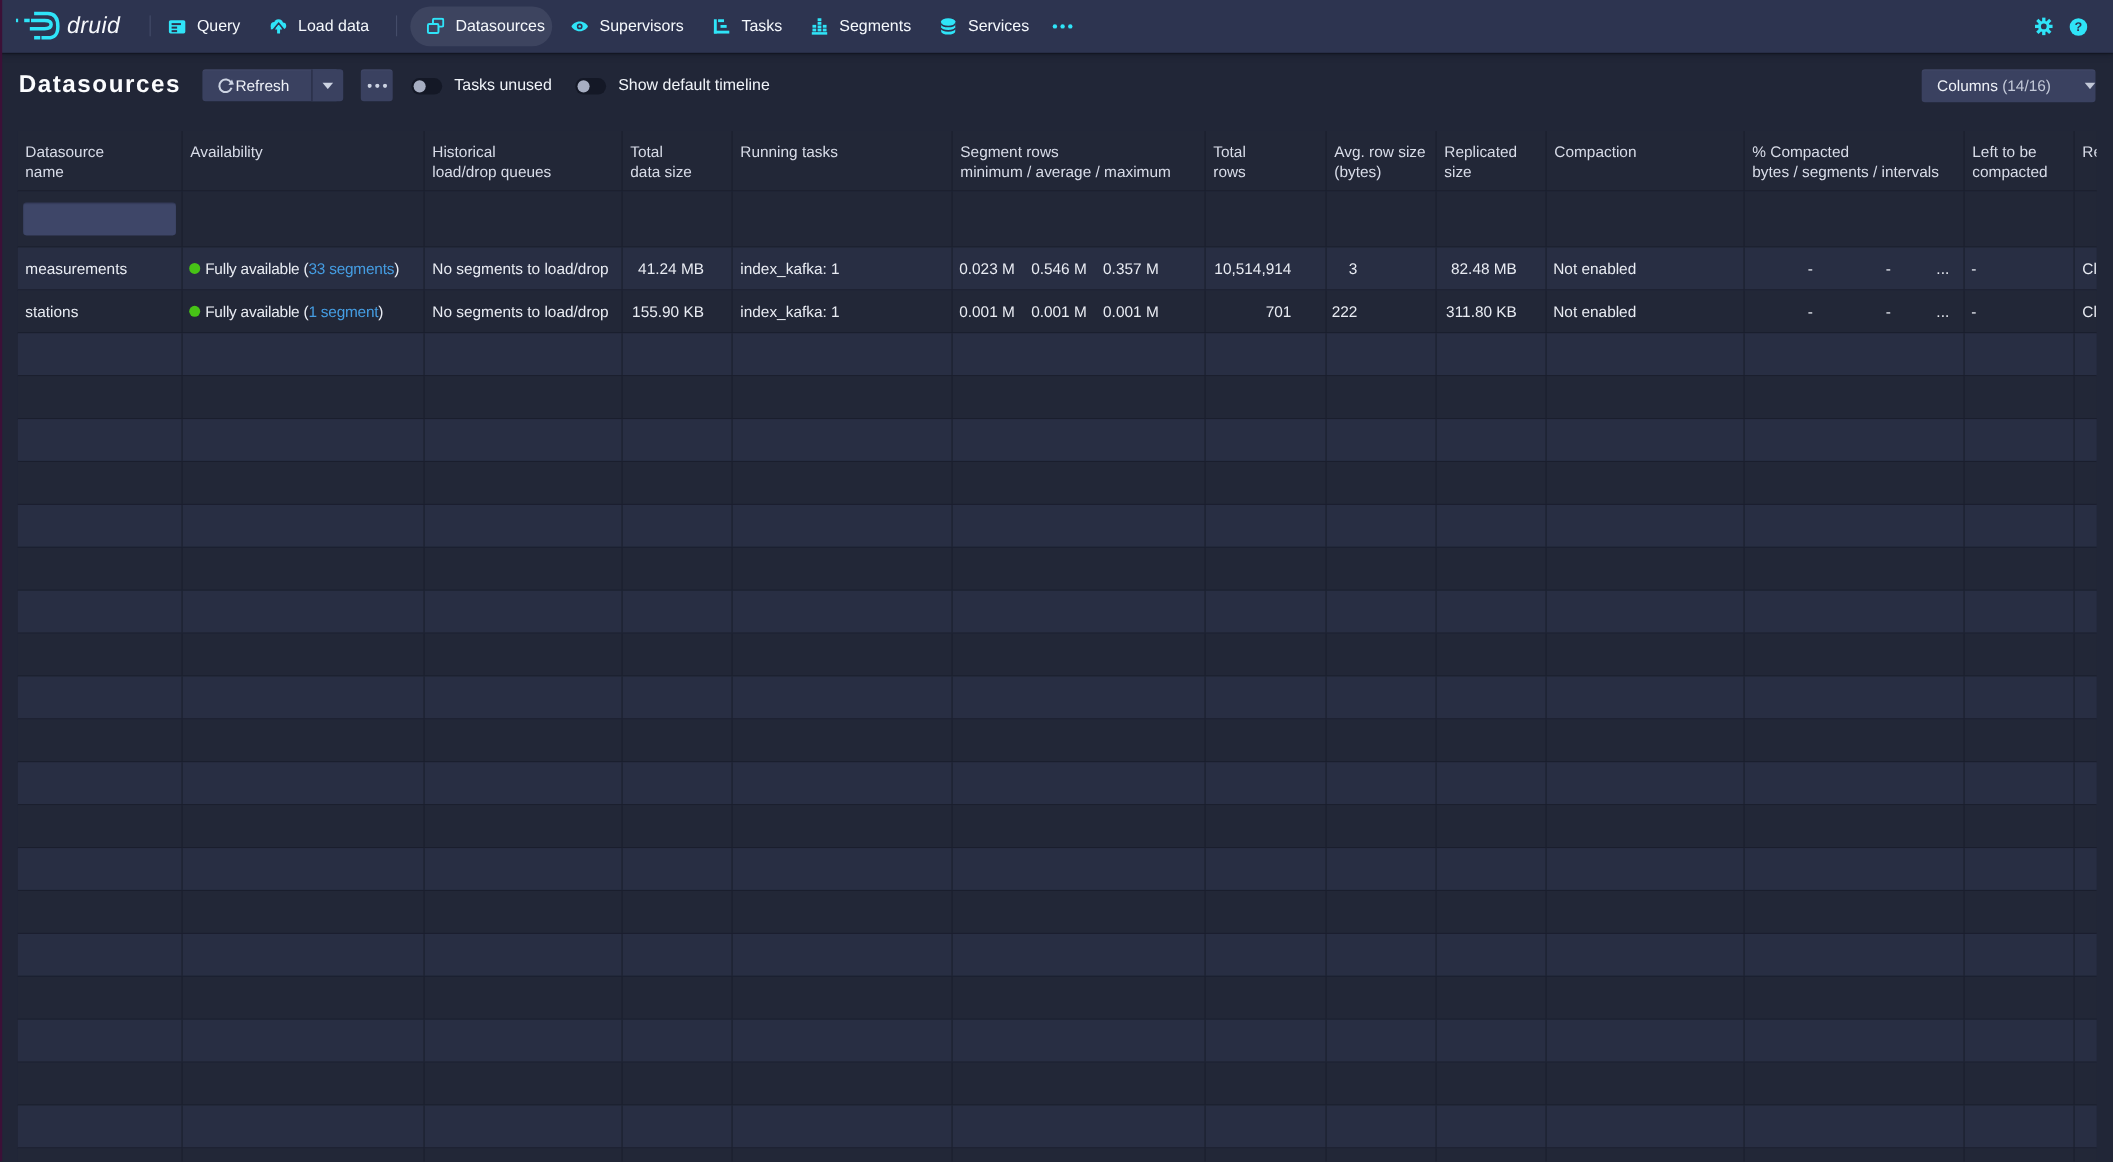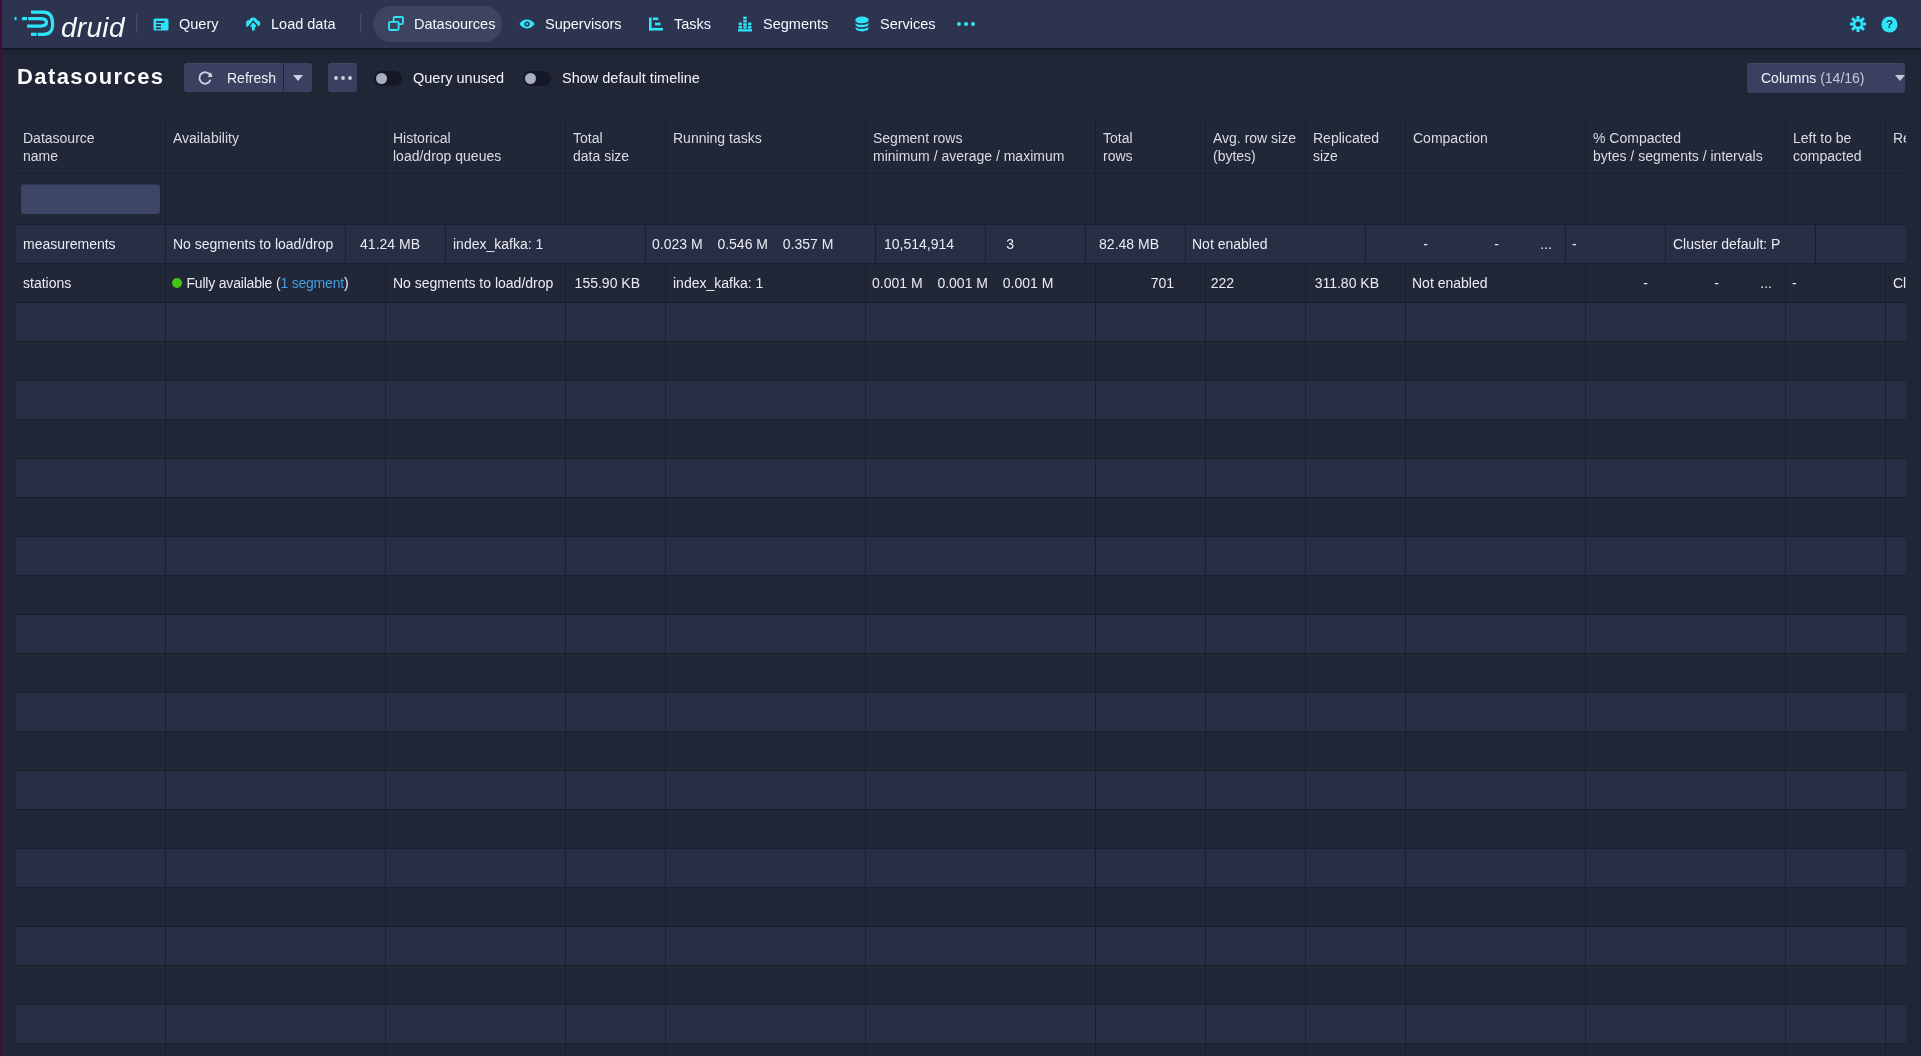--- a/index.html
+++ b/index.html
@@ -53,21 +53,21 @@
 <path d="M17,3.2 L29.5,3.2 C36.6,3.2 38.6,8.5 38.6,15 C38.6,21.5 36.6,25.3 29.5,25.3 L23.7,25.3"></path>
 <path d="M14.2,9.6 L26.5,9.6 C30.8,9.6 32.5,11.2 32.5,13.3 C32.5,15.4 30.8,17.05 26.5,17.05 L13.1,17.05"></path>
 </g>
 <g fill="#2fe4f8">
 <rect x="0.5" y="8" width="2" height="3.2"></rect>
 <rect x="8" y="8" width="5" height="3.2"></rect>
 <rect x="17" y="23.7" width="5.6" height="3.2"></rect>
 </g>
       </svg>
     </div>
-  <div style="position:absolute;left:61px;top:12px;font-size:28px;font-style:italic;color:#f7f9fc;font-family:'Liberation Sans',sans-serif;letter-spacing:.3px;">druid</div>
+  <div style="position:absolute;left:61px;top:12px;font-size:21px;font-style:italic;color:#f7f9fc;font-family:'Liberation Sans',sans-serif;letter-spacing:.3px;">druid</div>
   <div class="navsep" style="left:136px;"></div>
   <div class="pill"></div>
   <div class="navitem" style="left:153px;">
       <svg width="16" height="16" viewBox="0 0 16 16" style="">
         <rect x="0.5" y="2.5" width="15" height="12" rx="1.6" fill="#2fe4f8"></rect>
 <rect x="3" y="5" width="8.5" height="1.8" fill="#2d3450"></rect>
 <rect x="3" y="8.2" width="5" height="1.8" fill="#2d3450"></rect>
 <rect x="3" y="11.4" width="5" height="1.8" fill="#2d3450"></rect>
       </svg>
       <span>Query</span>
@@ -161,21 +161,21 @@
   <div class="navitem" style="left:1881px;">
       <svg width="17" height="17" viewBox="0 0 17 17" style="">
         <circle cx="8.5" cy="8.5" r="8" fill="#2fe4f8"></circle>
 <text x="8.5" y="12.4" text-anchor="middle" font-family="Liberation Sans,sans-serif" font-size="11.5" font-weight="bold" fill="#2d3450">?</text>
       </svg>
     </div>
 </div>
 <div class="edge"></div>
 
 <div class="toolbar-title">Datasources</div>
-<div class="btn" style="left:184px;top:63px;width:122px;height:29px;border-radius:3px 0 0 3px;padding-left:13px;gap:14px;">
+<div class="btn" style="left:184px;top:63px;width:122px;height:29px;border-radius:3px 0 0 3px;padding-left:13px;gap:1px;">
     <svg width="16" height="16" viewBox="0 0 16 16" style="">
       <path d="M13.5,9.8 A5.7,5.7 0 1 1 13.1,5.2" fill="none" stroke="#ccd3e2" stroke-width="1.9"></path>
 <path d="M15.6,6.8 L10.7,7.2 L13.9,2.2 Z" fill="#ccd3e2"></path>
     </svg>
     <span>Refresh</span>
   </div>
 <div class="btn" style="left:283px;top:63px;width:29px;height:29px;border-radius:0 3px 3px 0;justify-content:center;box-shadow:inset 1px 0 0 rgba(16,20,34,.6);">
     <svg width="10" height="6" viewBox="0 0 10 6" style="">
       <path d="M0,0 L10,0 L5.0,6 Z" fill="#ccd3e2"></path>
     </svg>
@@ -183,21 +183,21 @@
 <div class="btn" style="left:328px;top:63px;width:29px;height:29px;justify-content:center;">
     <svg width="18" height="4" viewBox="0 0 18 4" style="">
       <circle cx="2" cy="2" r="1.9" fill="#ccd3e2"></circle>
       <circle cx="9" cy="2" r="1.9" fill="#ccd3e2"></circle>
       <circle cx="16" cy="2" r="1.9" fill="#ccd3e2"></circle>
     </svg>
   </div>
 <div class="switch-track" style="left:374px;top:70.5px;">
     <div class="switch-knob"></div>
   </div>
-<div class="tlabel" style="left:413px;">Query unused</div>
+<div class="tlabel" style="left:413px;">Tasks unused</div>
 <div class="switch-track" style="left:523px;top:70.5px;">
     <div class="switch-knob"></div>
   </div>
 <div class="tlabel" style="left:562px;">Show default timeline</div>
 <div class="btn" style="left:1747px;top:63px;width:158px;height:30px;padding-left:14px;gap:24px;">
   <span>Columns <span style="color:#c3c9d8;">(14/16)</span></span>
   <span style="margin-left:6px;">
       <svg width="10" height="6" viewBox="0 0 10 6" style="">
         <path d="M0,0 L10,0 L5.0,6 Z" fill="#c3c9d8"></path>
       </svg>
@@ -258,20 +258,24 @@
       <div class="td c6"></div>
       <div class="td c7"></div>
       <div class="td c8"></div>
       <div class="td c9"></div>
       <div class="td c10"></div>
       <div class="td c11"></div>
       <div class="td c12"></div>
     </div>
     <div class="tr lt">
 <div class="td c0">measurements</div>
+<div class="td c1" style="padding-left:5.5px;">
+        <span class="dot"></span>
+        <span style="letter-spacing:-0.2px;">Fully available (<a>33 segments</a>)</span>
+      </div>
 <div class="td c2">No segments to load/drop</div>
 <div class="td c3 num" style="padding-right:25px;">41.24 MB</div>
 <div class="td c4">index_kafka: 1</div>
 <div class="td c5" style="padding-left:6px;">
         <span class="slot">0.023 M</span>
         <span class="slot">0.546 M</span>
         <span class="slot">0.357 M</span>
       </div>
 <div class="td c6 num" style="padding-right:31px;">10,514,914</div>
 <div class="td c7 num" style="padding-right:71px;">3</div>

